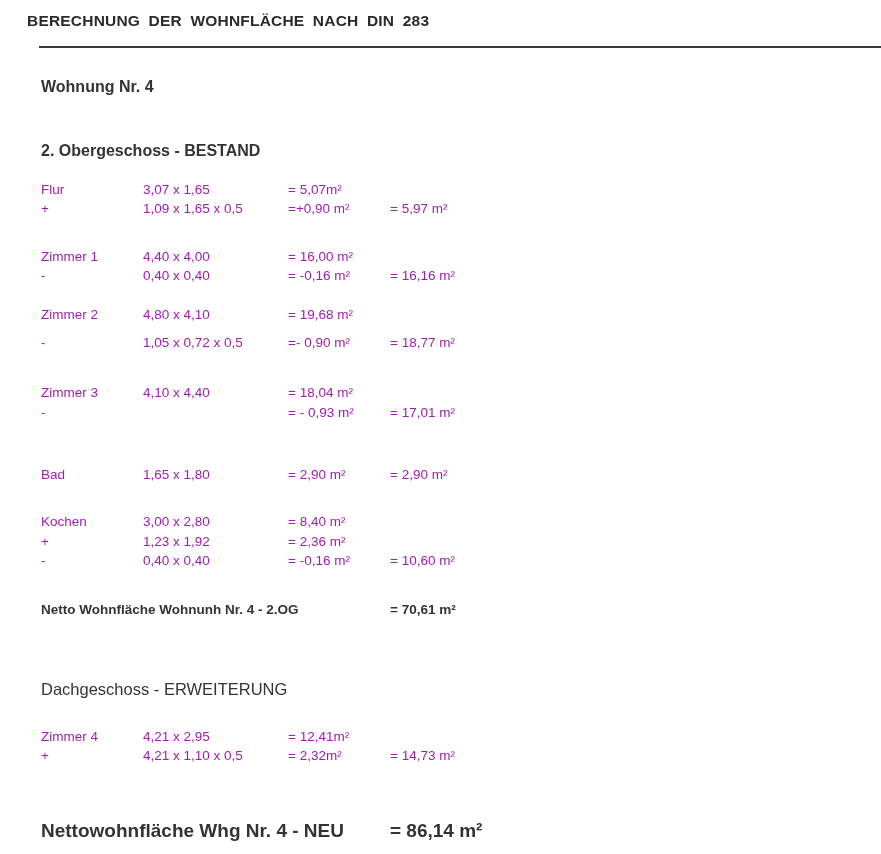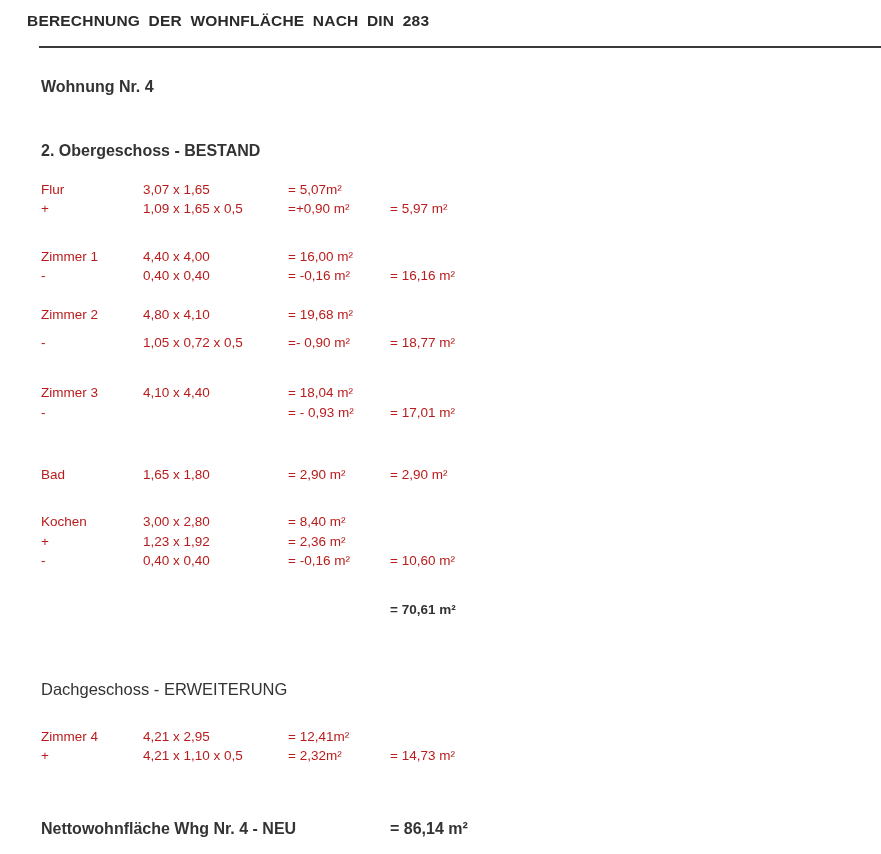--- a/index.html
+++ b/index.html
@@ -5,28 +5,28 @@
     html, body { margin: 0; padding: 0; }
     body {
       width: 881px; height: 854px; background: #ffffff; position: relative; overflow: hidden;
       font-family: "Liberation Sans", sans-serif; color: #2b2b2b;
     }
     .abs { position: absolute; white-space: nowrap; }
     .title { left: 27px; top: 12px; font-size: 15.5px; font-weight: bold; word-spacing: 4px; letter-spacing: 0.2px; color: #2a2a2a; }
     .divider { position: absolute; left: 39px; top: 46px; width: 842px; height: 2px; background: #3a3a3a; }
     .h1 { font-size: 16px; font-weight: bold; color: #333; }
     .h2 { font-size: 16.5px; font-weight: normal; color: #333; }
-    .row { position: absolute; left: 0; width: 881px; height: 18px; font-size: 13.5px; color: #b91c1c; }
+    .row { position: absolute; left: 0; width: 881px; height: 18px; font-size: 13.5px; color: #a21caf; }
     .row span { position: absolute; top: 0; white-space: nowrap; }
     .c-label { left: 41px; }
     .c-dim { left: 143px; }
     .c-part { left: 288px; }
     .c-total { left: 390px; }
     .bold-row { font-weight: bold; font-size: 13.5px; color: #333; }
-    .big-row { font-weight: bold; font-size: 16px; color: #333; }
+    .big-row { font-weight: bold; font-size: 19px; color: #333; }
   </style>
 </head>
 <body>
 
 <div>
   <div class="abs title">BERECHNUNG DER WOHNFLÄCHE NACH DIN 283</div>
   <div class="divider"></div>
 
   <div class="abs h1" style="left:41px; top:78px;">Wohnung Nr. 4</div>
 
@@ -104,20 +104,21 @@
     <span class="c-total"></span>
   </div>
   <div class="row" style="top:553px;">
     <span class="c-label">-</span>
     <span class="c-dim">0,40 x 0,40</span>
     <span class="c-part">= -0,16 m²</span>
     <span class="c-total">= 10,60 m²</span>
   </div>
 
   <div class="row bold-row" style="top:602px;">
+    <span class="c-label">Netto Wohnfläche Wohnunh Nr. 4 - 2.OG</span>
     <span class="c-total">= 70,61 m²</span>
   </div>
 
   <div class="abs h2" style="left:41px; top:680px;">Dachgeschoss - ERWEITERUNG</div>
 
   <div class="row" style="top:729px;">
     <span class="c-label">Zimmer 4</span>
     <span class="c-dim">4,21 x 2,95</span>
     <span class="c-part">= 12,41m²</span>
     <span class="c-total"></span>

